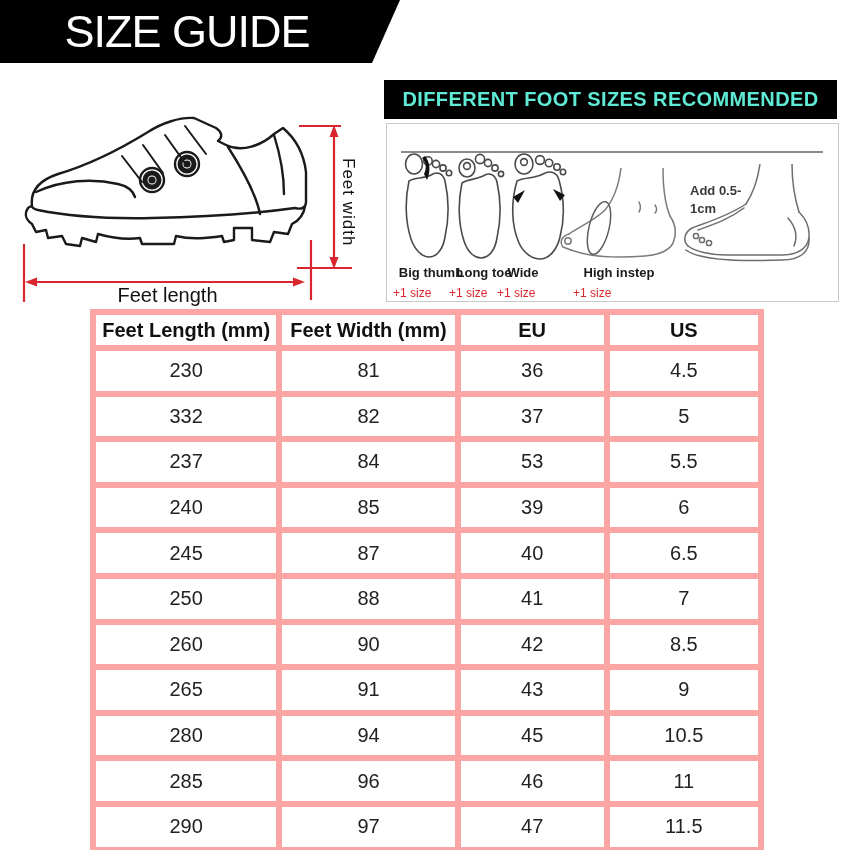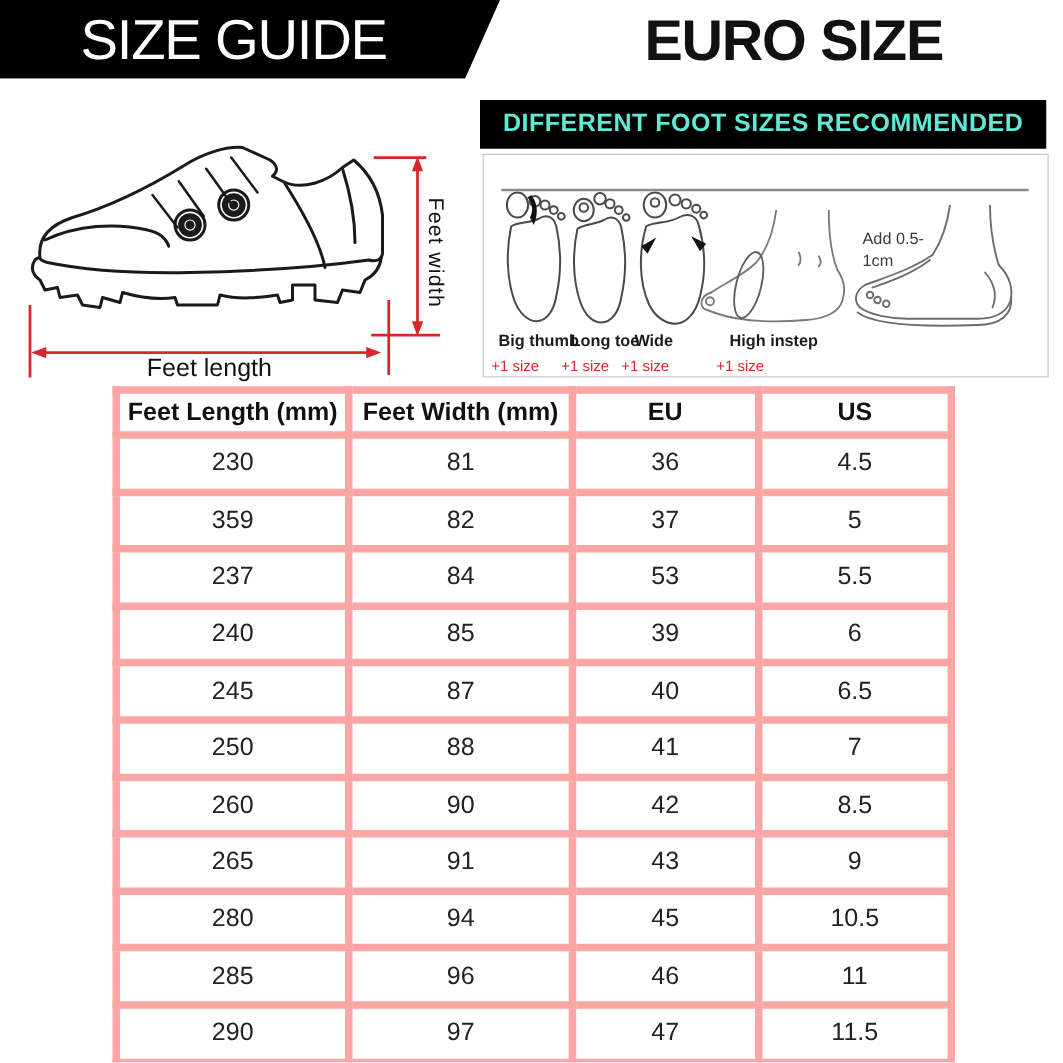--- a/index.html
+++ b/index.html
@@ -45,21 +45,21 @@
   }
   .rec-line{position:absolute;left:14px;top:27px;width:422px;height:2px;background:#8a8a8a;}
   .fig{position:absolute;}
   .foot-label{
     position:absolute;font-size:13px;font-weight:700;color:#1a1a1a;text-align:center;white-space:nowrap;
   }
   .foot-note{
     position:absolute;font-size:12px;font-weight:400;white-space:nowrap;
   }
   .add-note{
-    position:absolute;left:303px;top:58px;width:62px;font-size:13px;font-weight:400;
+    position:absolute;left:303px;top:58px;width:62px;font-size:13px;font-weight:700;
     color:#3a3a3a;line-height:1.35;text-align:left;
   }
   
   .size-table{
     position:absolute;left:90px;top:309px;width:674px;border-collapse:collapse;table-layout:fixed;
     background:#fff;
   }
   .size-table col.c1{width:27.9%;} .size-table col.c2{width:26.7%;}
   .size-table col.c3{width:22.3%;} .size-table col.c4{width:23.1%;}
   .size-table th,.size-table td{
@@ -69,21 +69,20 @@
   .size-table td{height:39.6px;font-size:20px;font-weight:400;color:#222;}
 </style>
 </head>
 <body>
 
 <div class="page">
 
   <div class="banner-left">
     <span>SIZE GUIDE</span>
   </div>
-  <div class="euro-title">EURO SIZE</div>
 
   <svg class="shoe-svg" width="292" height="154" viewBox="0 0 292 154" fill="none" stroke="#1a1a1a" stroke-width="2.4" stroke-linecap="round" stroke-linejoin="round">
 
     <path fill="#ffffff" d="M6,94 C2,100 4,106 10,110 L14,118 24,116 26,124 40,122 44,130 58,132 60,124 74,128 76,120
       C90,124 104,126 118,124 L120,130 152,130 154,122 C170,126 186,124 200,122
       L202,128 212,126 212,114 230,114 230,126 248,128 252,118 266,120 270,110
       C278,106 282,100 283,92 C280,87 270,85 258,87 C220,95 180,100 140,102 C100,104 60,102 30,94 C20,92 10,90 6,94 Z"></path>
 
     <path fill="#ffffff" d="M10,92 C8,76 18,66 36,60 C70,50 100,34 126,18 C140,9 158,3 172,4
       L194,14 C200,18 201,23 196,27 L204,31 C220,39 240,31 252,20 L261,14
@@ -216,21 +215,21 @@
         </tr>
     </thead>
     <tbody>
         <tr>
           <td>230</td>
           <td>81</td>
           <td>36</td>
           <td>4.5</td>
         </tr>
         <tr>
-          <td>359</td>
+          <td>332</td>
           <td>82</td>
           <td>37</td>
           <td>5</td>
         </tr>
         <tr>
           <td>237</td>
           <td>84</td>
           <td>53</td>
           <td>5.5</td>
         </tr>

